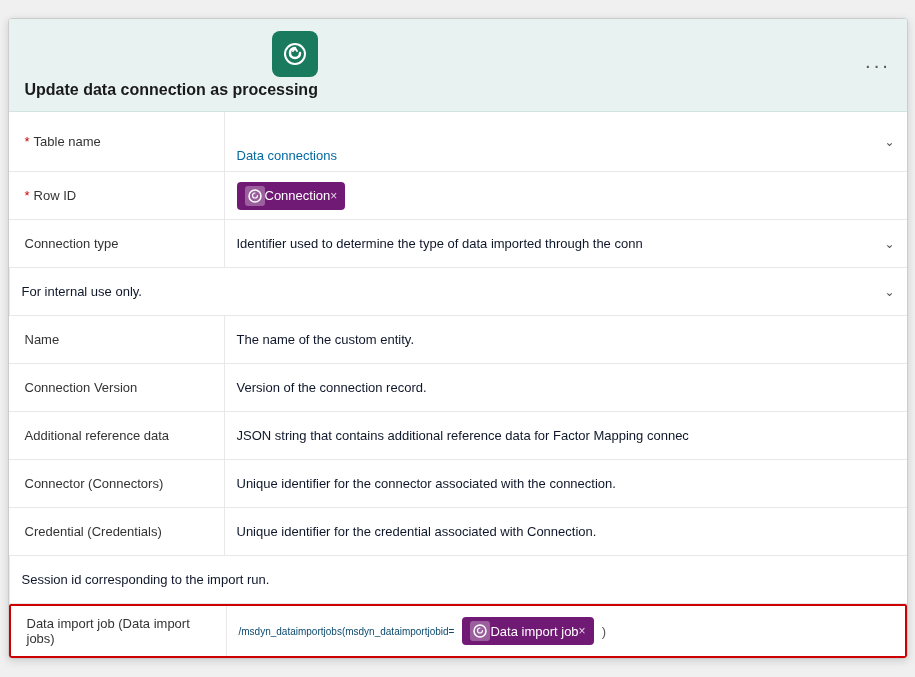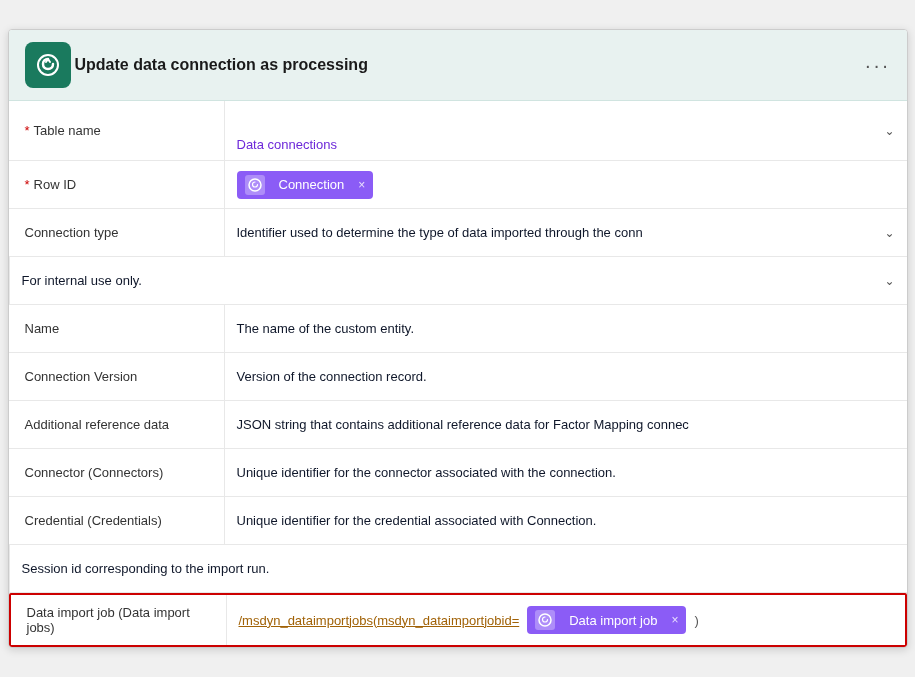--- a/index.html
+++ b/index.html
@@ -22,22 +22,23 @@
     .header {
       background: #e8f2f0;
       padding: 12px 16px;
       display: flex;
       align-items: center;
       justify-content: space-between;
       border-bottom: 1px solid #d0e4e0;
     }
     .header-left {
       display: flex;
-      align-items: center;
+      align-items: flex-end;
       gap: 4px;
+      flex-direction: column;
     }
     .logo-circle {
       width: 46px;
       height: 46px;
       background: #1a7a5e;
       border-radius: 8px;
       display: flex;
       align-items: center;
       justify-content: center;
       color: white;
@@ -93,26 +94,26 @@
       font-size: 13px;
     }
     .dropdown-arrow {
       color: #555;
       font-size: 12px;
       cursor: pointer;
     }
     .tag {
       display: inline-flex;
       align-items: center;
-      background: #8b5cf6;
+      background: #701a75;
       color: white;
       border-radius: 4px;
       padding: 4px 8px;
       font-size: 13px;
-      gap: 14px;
+      gap: 0;
     }
     .tag-icon {
       width: 20px;
       height: 20px;
       background: rgba(255,255,255,0.3);
       border-radius: 3px;
       display: flex;
       align-items: center;
       justify-content: center;
       font-size: 12px;
@@ -151,21 +152,21 @@
   </div>
 
   <div class="content">
 
     <div class="field-row">
       <div class="field-label">
         <span class="required">*</span>
         <span>Table name</span>
       </div>
       <div class="field-value with-dropdown">
-        <span style="font-size:13px;color:#6d28d9;margin-top:28px;">Data connections</span>
+        <span style="font-size:13px;color:#0369a1;margin-top:28px;">Data connections</span>
         <span class="dropdown-arrow">⌄</span>
       </div>
     </div>
 
     <div class="field-row">
       <div class="field-label">
         <span class="required">*</span>
         <span>Row ID</span>
       </div>
       <div class="field-value">
@@ -249,21 +250,21 @@
         <span class="placeholder-text">Session id corresponding to the import run.</span>
       </div>
     </div>
 
     <div style="border: 2px solid #cc0000; border-radius: 2px; display: flex; align-items: stretch; min-height: 52px;">
       <div class="field-label">
         <span>Data import job (Data import jobs)</span>
       </div>
       <div class="field-value" style="border-left: 1px solid #e8e8e8;">
         <div class="input-with-tag">
-          <span style="color:#a16207; font-size:13px;text-decoration:underline;">/msdyn_dataimportjobs(msdyn_dataimportjobid=</span>
+          <span style="color:#0c4a6e; font-size:10px;">/msdyn_dataimportjobs(msdyn_dataimportjobid=</span>
           <span class="tag">
             <span class="tag-icon">
               <svg width="14" height="14" viewBox="0 0 14 14" fill="none">
                 <circle cx="7" cy="7" r="6" stroke="white" stroke-width="1.5" fill="none"></circle>
                 <path d="M7 4 C5.5 4, 4.5 5, 4.5 6.5 C4.5 8, 5.5 9, 7 9 C8.5 9, 9.5 8, 9.5 6.5" stroke="white" stroke-width="1.2" fill="none" stroke-linecap="round"></path>
               </svg>
             </span>
             <span>Data import job</span>
             <span class="tag-close">×</span>
           </span>

